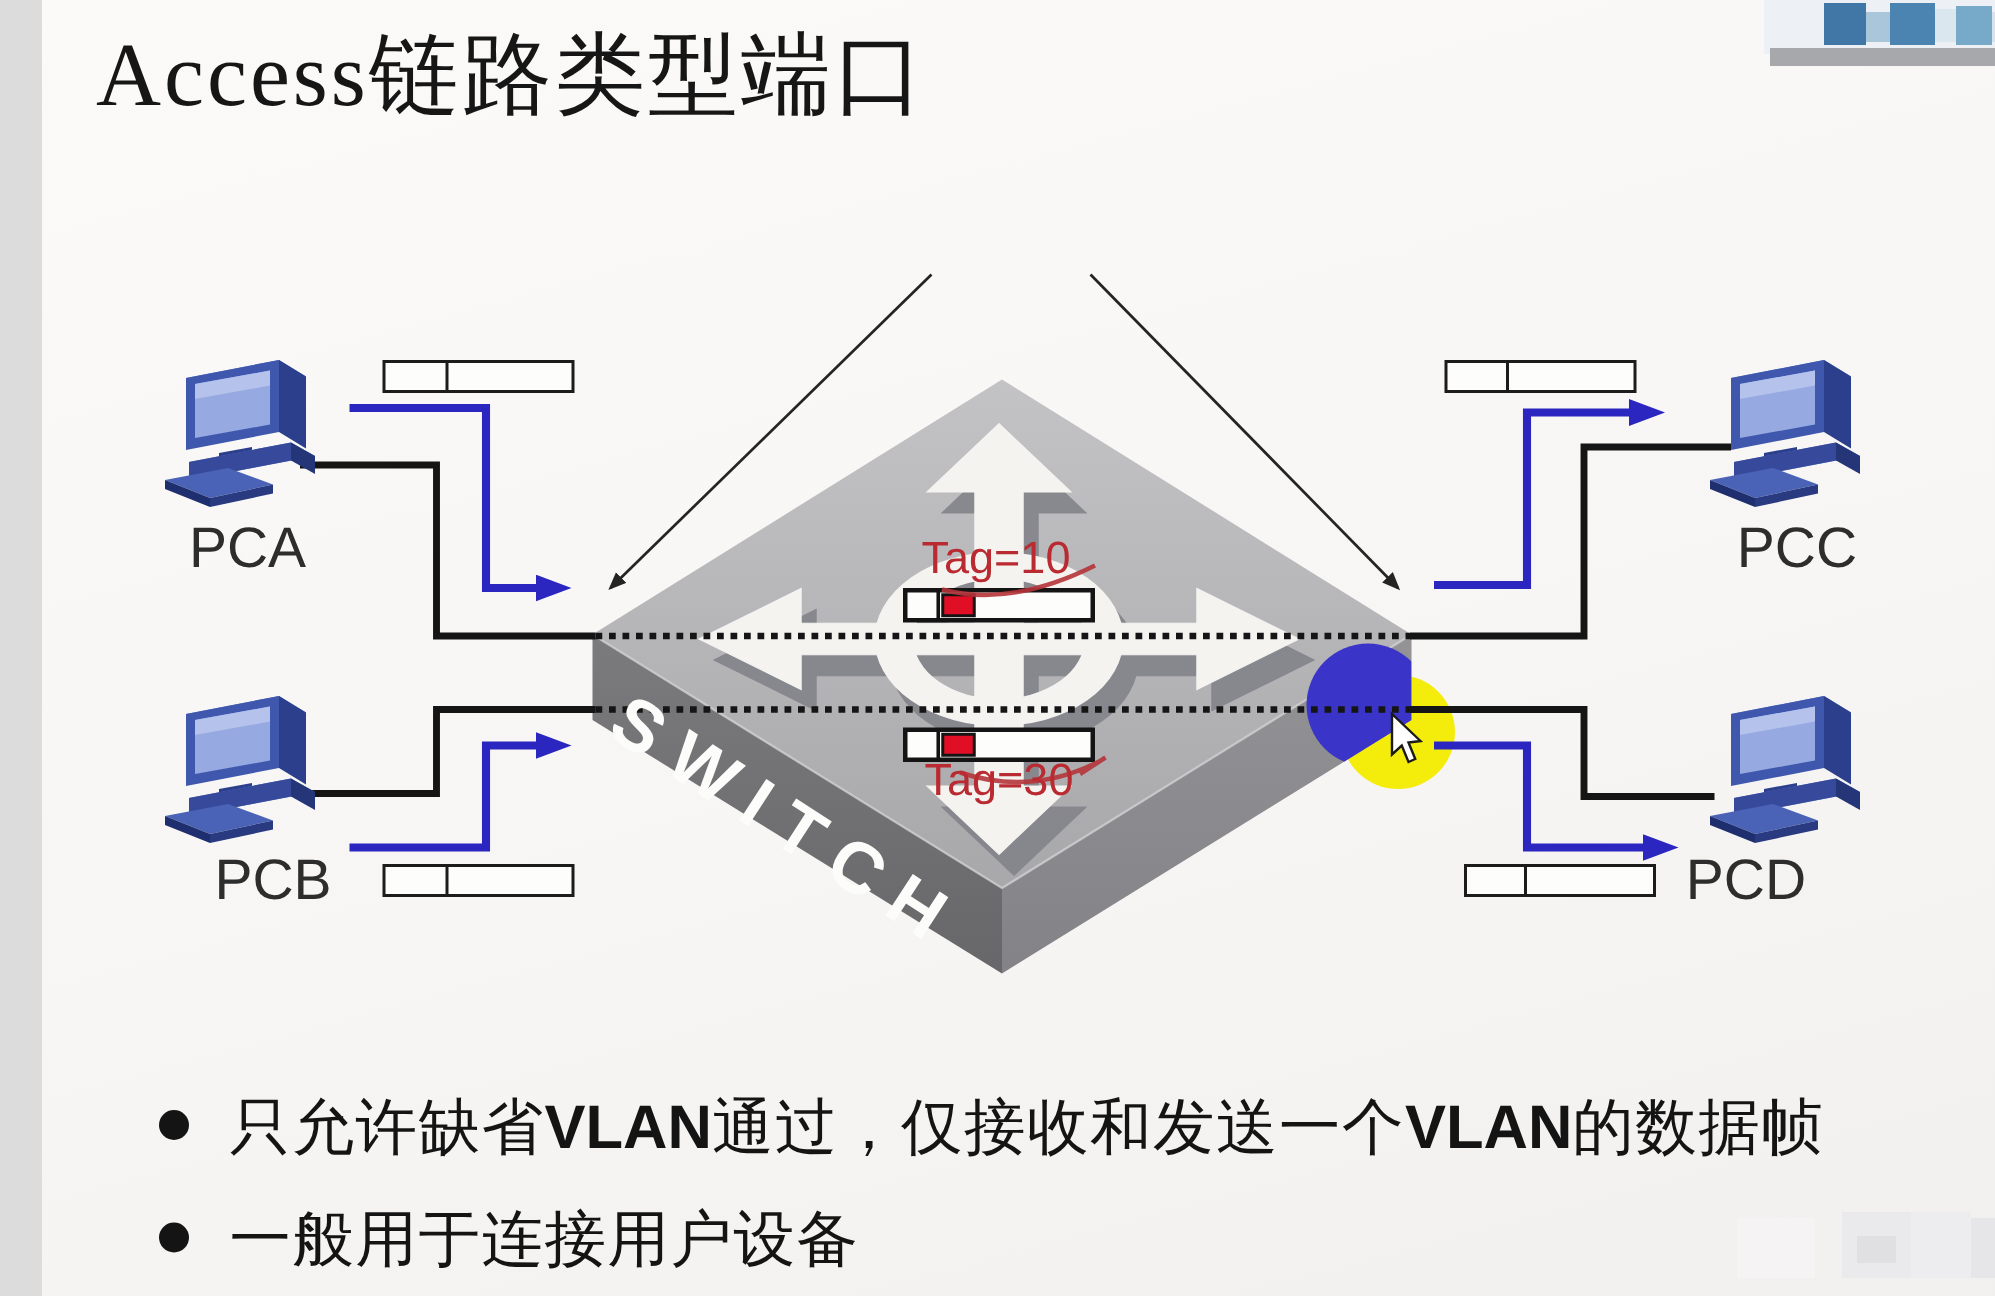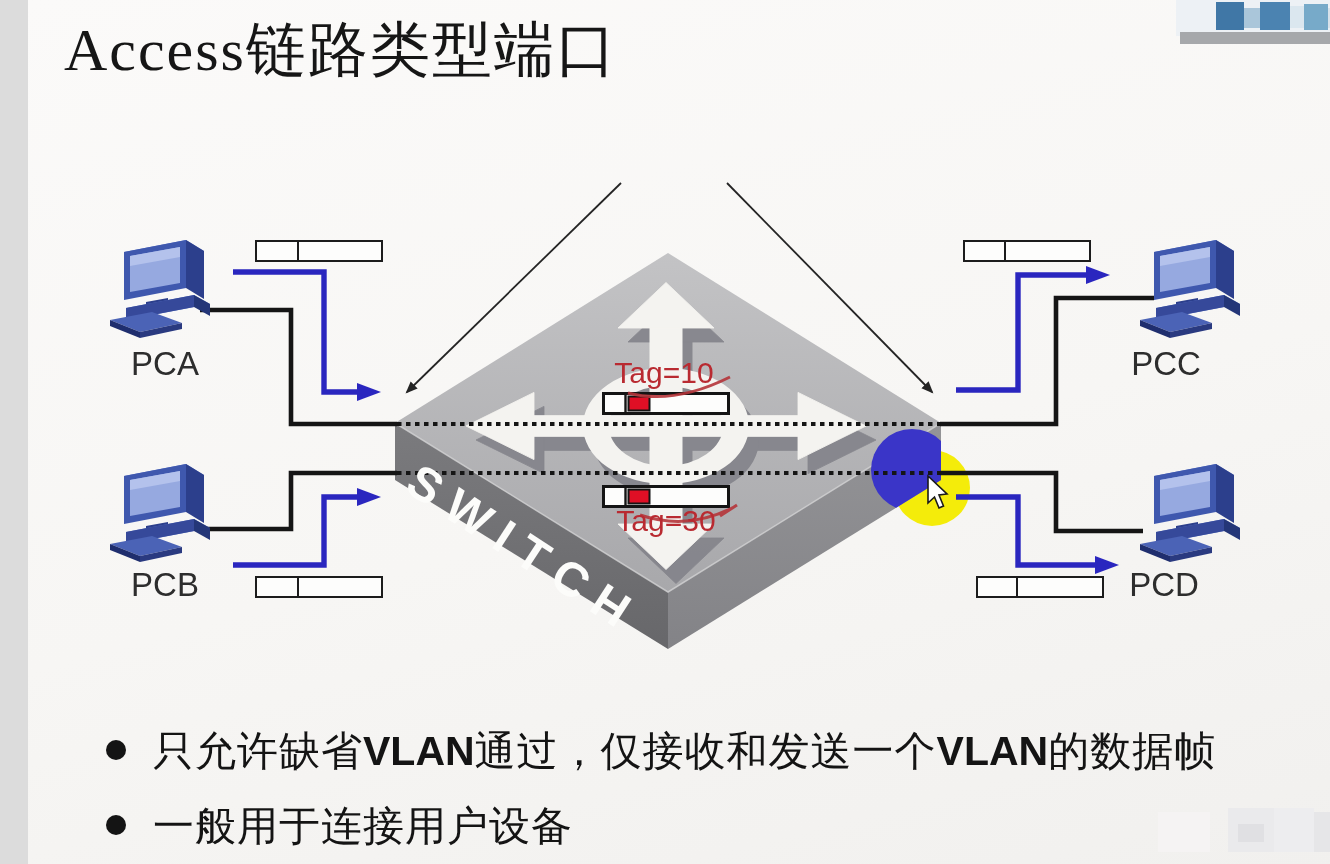--- a/index.html
+++ b/index.html
@@ -13,24 +13,24 @@
   .title{
     position:absolute;left:36px;top:16px;
     font-family:"Liberation Serif","DejaVu Serif",serif;
     font-size:60px;line-height:1.15;color:#161616;letter-spacing:2px;font-weight:500;
     white-space:nowrap;
   }
   .access-label{
     position:absolute;left:492px;top:126px;width:300px;text-align:center;
     font-size:31px;color:#1c1c1c;white-space:nowrap;
   }
-  .pc-label{position:absolute;width:96px;text-align:center;font-size:33px;color:#2d2d2d;}
+  .pc-label{position:absolute;width:96px;text-align:center;font-size:38px;color:#2d2d2d;}
   #lblPCA{left:89px;top:345px}
-  #lblPCB{left:89px;top:566px}
-  #lblPCC{left:1090px;top:345px}
+  #lblPCB{left:106px;top:566px}
+  #lblPCC{left:1122px;top:345px}
   #lblPCD{left:1088px;top:566px}
   .tag-label{
     position:absolute;width:132px;text-align:center;
     font-size:30px;color:#b92a31;font-weight:400;white-space:nowrap;
   }
   #tag10{left:570px;top:356px}
   #tag20{left:572px;top:504px}
   .switch-word{
     position:absolute;left:399px;top:453px;
     transform:rotate(33deg);transform-origin:left top;

